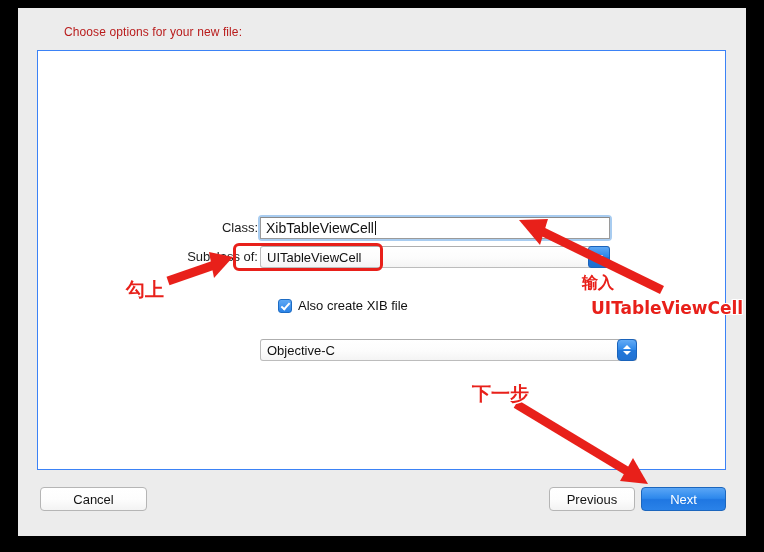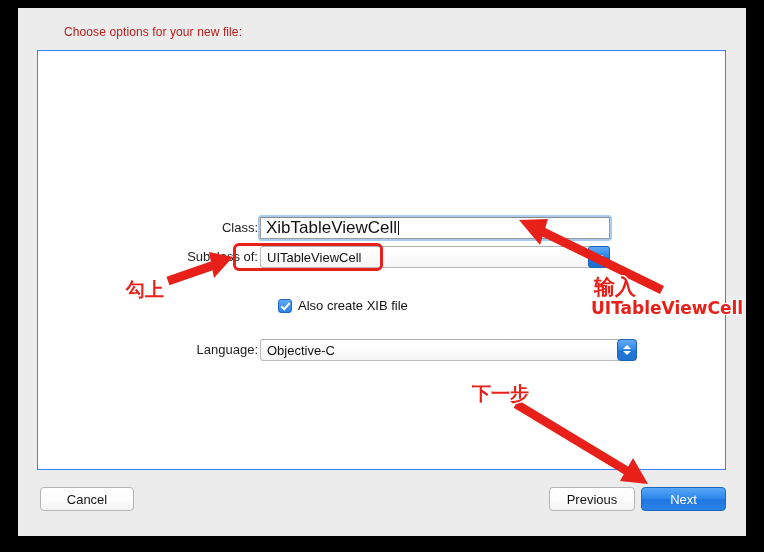--- a/index.html
+++ b/index.html
@@ -95,21 +95,21 @@
     position: absolute;
     left: 2px; top: 2px;
     right: 2px; bottom: 2px;
     box-sizing: border-box;
     border: 1px solid #9a9a9a;
     border-top-color: #8a8a8a;
     background: #ffffff;
     display: flex;
     align-items: center;
     padding-left: 5px;
-    font-size: 17px;
+    font-size: 14px;
     color: #111111;
   }
   .caret {
     display: inline-block;
     width: 1px;
     height: 14px;
     background: #111111;
     margin-left: 1px;
   }
 
@@ -290,34 +290,31 @@
           <span class="chev chev-down"></span>
         </span>
       </div>
 
       <div id="checkbox-row">
         <span class="checkbox"></span>
         <span id="checkbox-label">Also create XIB file</span>
       </div>
 
 
-      <div class="form-row" style="left:0px; top:288px; width:220px;">
-        <span class="field-label">Language:</span>
-      </div>
       <div class="combo" style="left:222px; top:288px; width:377px;">
         <span>Objective-C</span>
         <span class="btn-stepper">
           <span class="chev chev-up"></span>
           <span class="chev chev-dn-sm"></span>
         </span>
       </div>
 
     </div>
 
-    <div class="btn btn-plain" style="left:22px; top:479px; width:94px;">
+    <div class="btn btn-plain" style="left:22px; top:479px; width:107px;">
       <span>Cancel</span>
     </div>
     <div class="btn btn-default" style="left:623px; top:479px; width:85px;">
       <span>Next</span>
     </div>
     <div class="btn btn-plain" style="left:531px; top:479px; width:86px;">
       <span>Previous</span>
     </div>
 
   </div>
@@ -339,21 +336,21 @@
       </g>
 
       <g>
         <line x1="516" y1="404" x2="632" y2="474" stroke="#e8201a" stroke-width="9" stroke-linecap="butt"></line>
         <polygon points="648,484 620,481 633,458" fill="#e8201a"></polygon>
       </g>
     </svg>
 
     <div class="cn-note" style="left:126px; top:277px; font-size:19px;">勾上</div>
 
-    <div class="cn-note" style="left:594px; top:273px; font-size:21px;">输入</div>
+    <div class="cn-note" style="left:582px; top:273px; font-size:16px;">输入</div>
 
     <div class="cn-note" style="left:591px; top:298px; font-size:17px;">UITableViewCell</div>
 
     <div class="cn-note" style="left:472px; top:381px; font-size:19px;">下一步</div>
 
   </div>
 
 </div>
 
 </body></html>

